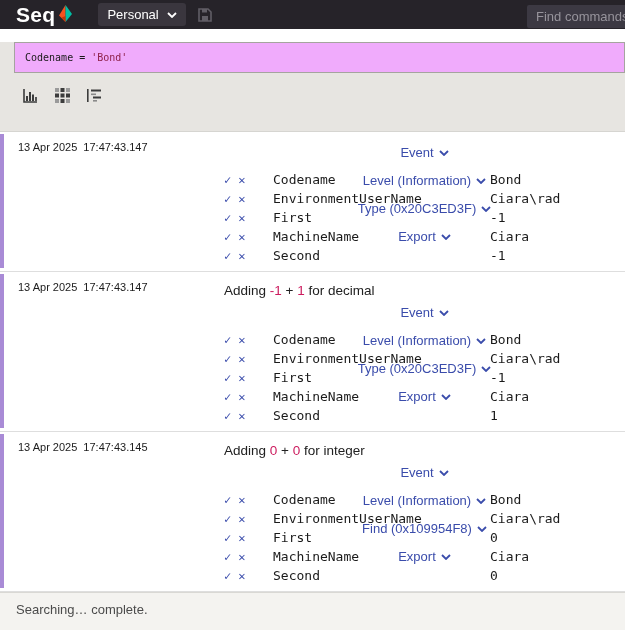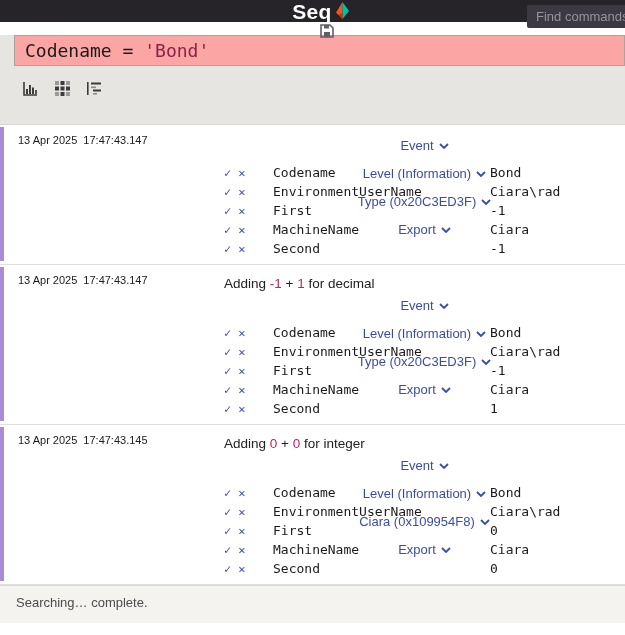--- a/index.html
+++ b/index.html
@@ -1,39 +1,39 @@
 <!DOCTYPE html>
 <html style="--navbar-bg: #262329; --chip-bg: #3a363e; --panel-bg: #e7e5e1; --accent-purple: #a98bd6; --link: #3a4cab; --highlight: #cc1b5e; --string-literal: #8e2048; --status-bg: #f4f3f0;"><head>
 <meta charset="utf-8">
 <style>
   * { margin:0; padding:0; box-sizing:border-box; }
   html,body { width:625px; height:635px; overflow:hidden; background:#fff;
               font-family:"Liberation Sans", sans-serif; }
 
   
-  .navbar { position:relative; height:22px; background:var(--navbar-bg,#262329);
-            display:flex; align-items:center; padding-left:16px;flex-direction:column; }
+  .navbar { position:relative; height:29px; background:var(--navbar-bg,#262329);
+            display:flex; align-items:center; padding-left:16px; }
   .logo { display:flex; align-items:center; color:#fff; font-size:21px;
           font-weight:bold; letter-spacing:.3px; }
   .logo-flame { margin-left:4px; margin-top:-3px; display:inline-flex; }
   .workspace-chip { margin-left:26px; background:var(--chip-bg,#3a363e); color:#fff;
                     font-size:13px; padding:4px 9px; border-radius:3px;
                     display:flex; align-items:center; gap:8px; cursor:pointer; }
   .save-icon { margin-left:12px; display:inline-flex; }
   .find-box { position:absolute; left:527px; top:5px; width:104px; height:23px;
               background:#3c3943; color:#97949c; font-size:13px;
               display:flex; align-items:center; padding-left:9px;
               border-radius:2px; white-space:nowrap; overflow:hidden; }
 
   
   .panel { background:var(--panel-bg,#e7e5e1); height:89px; }
-  .query-input { margin:13px 0 0 14px; width:611px; height:31px; background:#fca5a5;
+  .query-input { margin:13px 0 0 14px; width:611px; height:31px; background:#f0abfc;
                  border:1px solid #a5a49f; display:flex; align-items:center;
                  padding-left:10px; font-family:"DejaVu Sans Mono", monospace;
-                 font-size:18px; color:#1a1a1a; white-space:pre; }
+                 font-size:10px; color:#1a1a1a; white-space:pre; }
   .query-literal { color:var(--string-literal,#8e2048); }
   .toolbar { display:flex; gap:17px; padding:15px 0 0 22px; }
   .tool-btn { display:inline-flex; cursor:pointer; }
 
   
   .events { border-top:1px solid #d6d5d1; background:#fff; }
   .event { position:relative; display:flex; border-bottom:1px solid #dedede; }
   .event::before { content:''; position:absolute; left:0; top:2px; bottom:3px;
                    width:4px; background:var(--accent-purple,#a98bd6); }
   .event-left { width:224px; flex:none; padding:9px 0 0 18px; font-size:11px;
@@ -67,20 +67,28 @@
   <div class="logo">
     <span>Seq</span>
     <span class="logo-flame">
       <svg width="13" height="17" viewBox="0 0 13 17">
         <polygon points="6.5,0 6.5,17 0,10.5" fill="#f4511e"></polygon>
         <polygon points="6.5,0 13,9 6.5,17" fill="#00bfa5"></polygon>
         <polygon points="6.5,11 6.5,17 2.5,12.8" fill="#bf360c"></polygon>
       </svg>
     </span>
   </div>
+  <div class="workspace-chip">
+    <span>Personal</span>
+    <span class="chev">
+      <svg width="10" height="6" viewBox="0 0 10 6">
+          <polyline points="1,1 5,5 9,1" fill="none" stroke="#ffffff" stroke-width="1.8"></polyline>
+        </svg>
+    </span>
+  </div>
   <span class="save-icon">
     <svg width="14" height="14" viewBox="0 0 14 14">
       <path d="M1 1 H10 L13 4 V13 H1 Z" fill="none" stroke="#615e66" stroke-width="1.6"></path>
       <rect x="4" y="8" width="6" height="5" fill="#615e66"></rect>
       <rect x="4" y="1" width="5" height="3.5" fill="#615e66"></rect>
     </svg>
   </span>
   <div class="find-box">
     <span>Find commands, s</span>
   </div>
@@ -313,21 +321,21 @@
           </span>
         <span class="link">
             <span>Level (Information)</span>
             <span class="chev">
               <svg width="10" height="6" viewBox="0 0 10 6">
                 <polyline points="1,1 5,5 9,1" fill="none" stroke="#3a4cab" stroke-width="1.8"></polyline>
               </svg>
             </span>
           </span>
         <span class="link">
-            <span>Ciara (0x109954F8)</span>
+            <span>Find (0x109954F8)</span>
             <span class="chev">
               <svg width="10" height="6" viewBox="0 0 10 6">
                 <polyline points="1,1 5,5 9,1" fill="none" stroke="#3a4cab" stroke-width="1.8"></polyline>
               </svg>
             </span>
           </span>
         <span class="link">
             <span>Export</span>
             <span class="chev">
               <svg width="10" height="6" viewBox="0 0 10 6">

